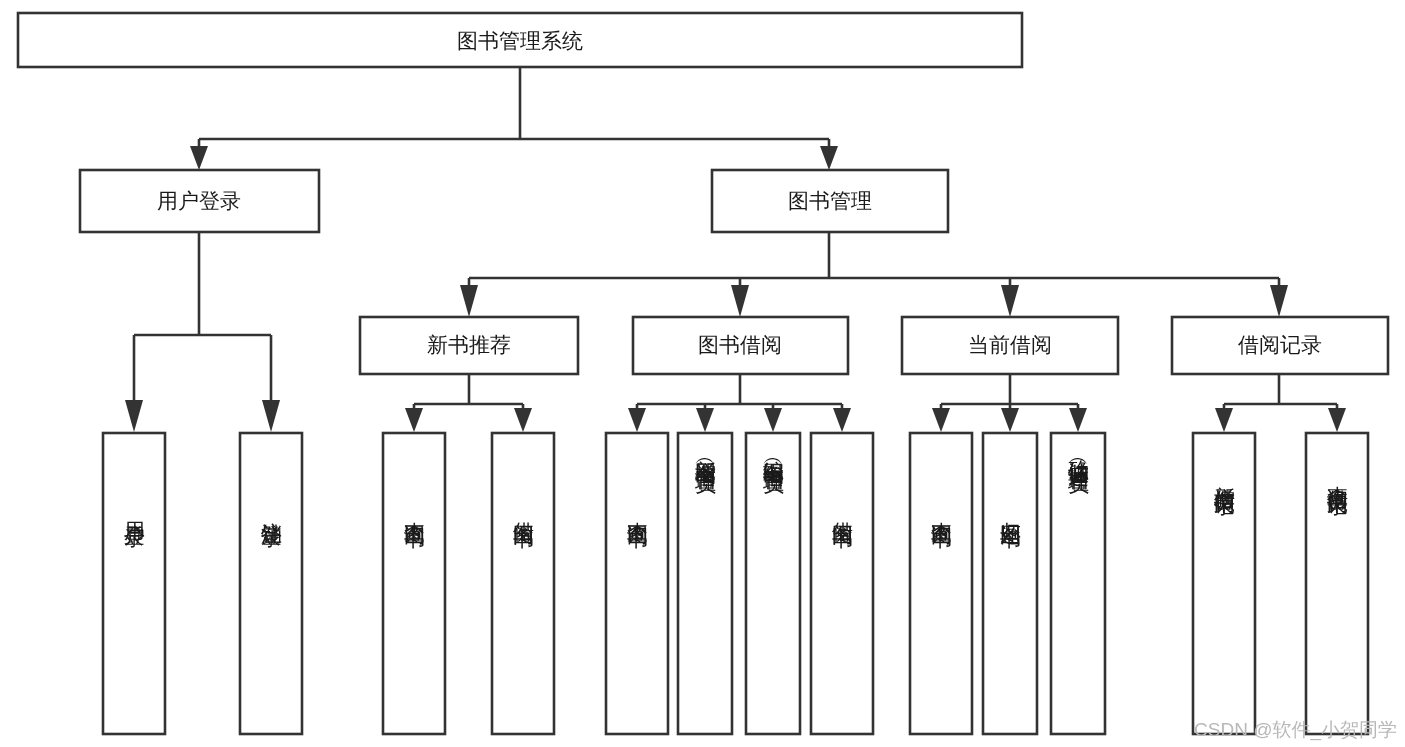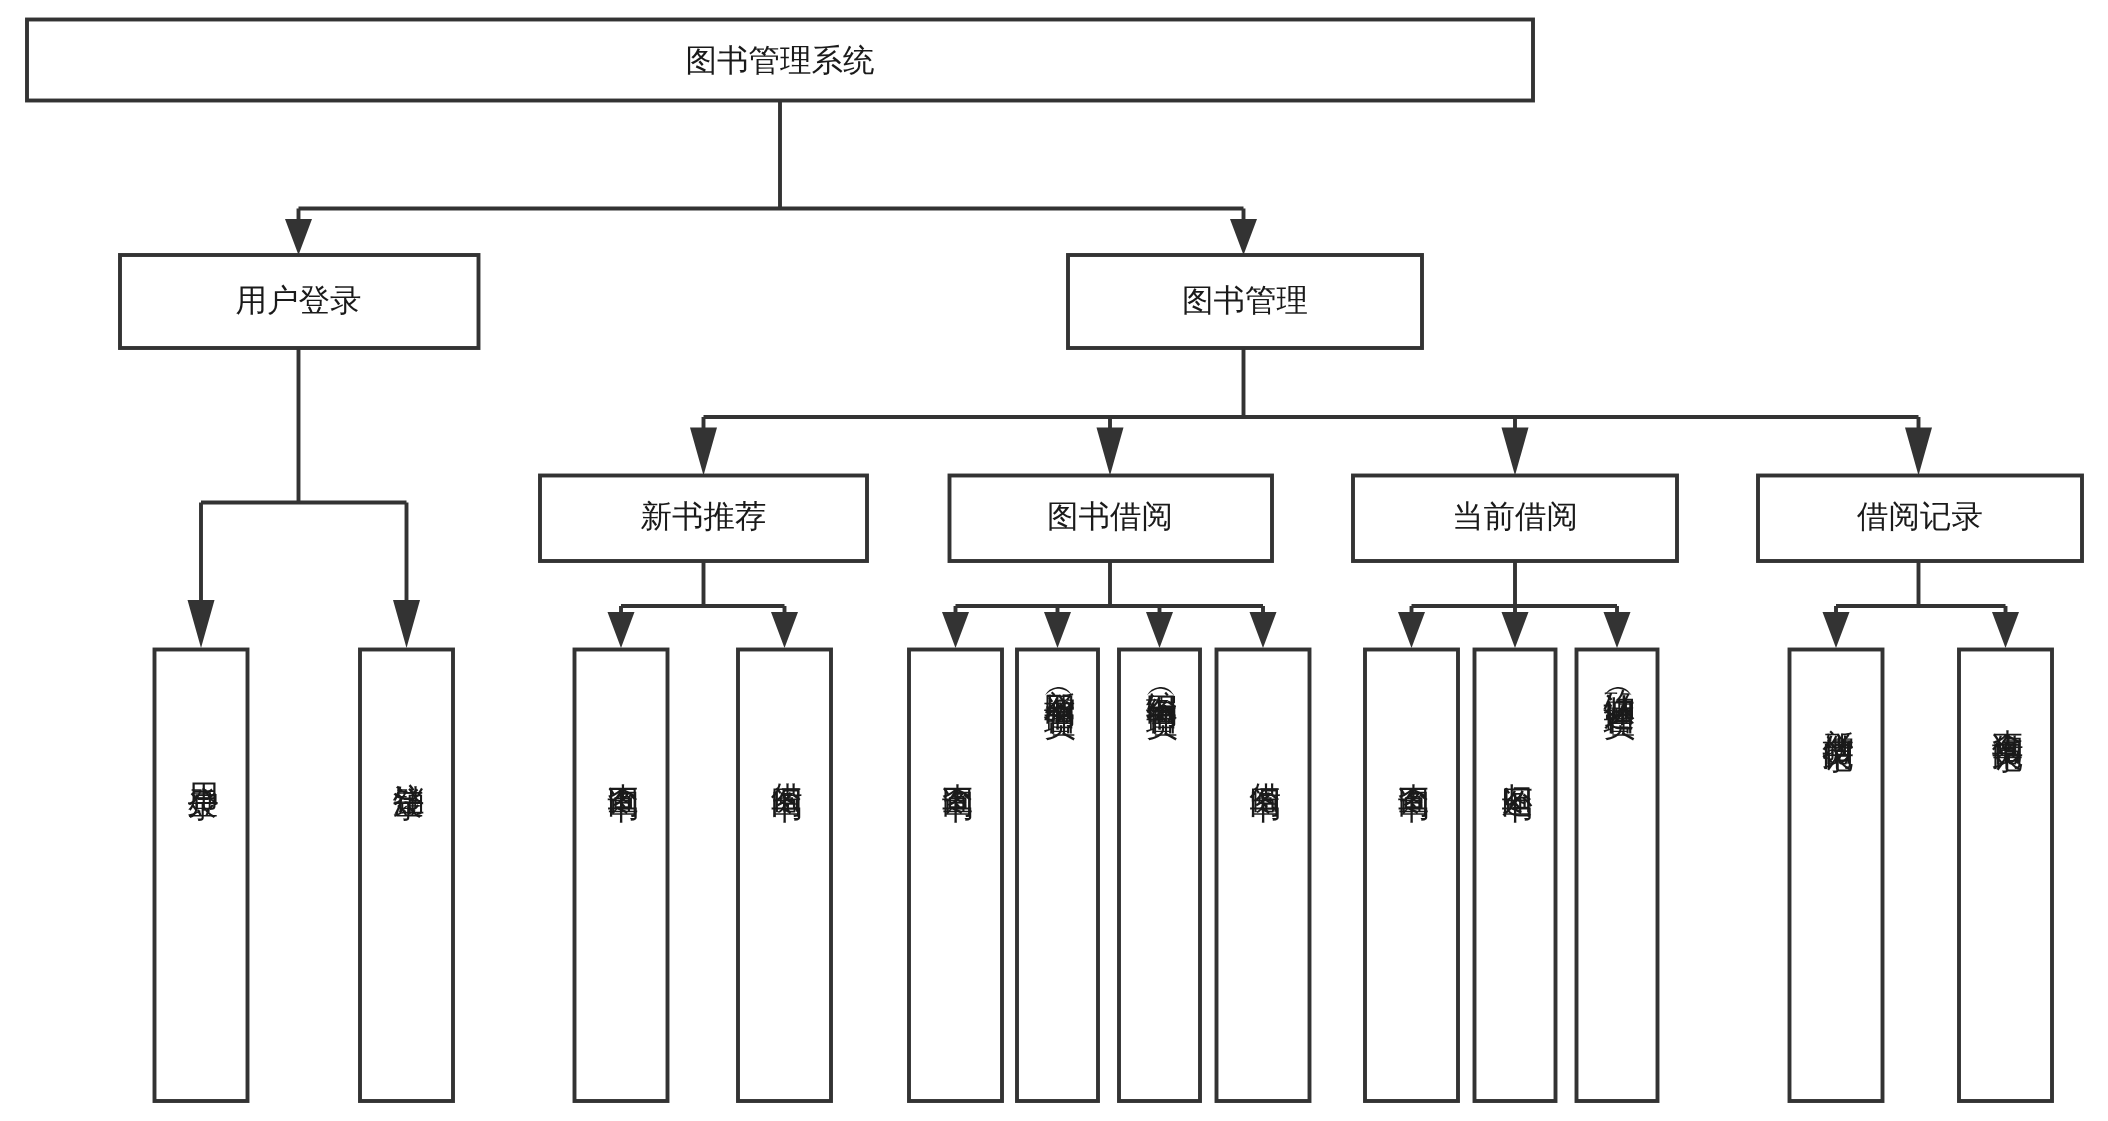--- a/index.html
+++ b/index.html
@@ -226,14 +226,15 @@
     <span class="vlabel-text" style="margin-top:10px;">确认归还（管理员）</span>
   </div>
 
   <div class="vlabel-wrap" style="left:1193px; top:433px; width:62px; height:301px;">
     <span class="vlabel-text" style="margin-top:36px;">新增借阅记录</span>
   </div>
   <div class="vlabel-wrap" style="left:1306px; top:433px; width:62px; height:301px;">
     <span class="vlabel-text" style="margin-top:36px;">查询借阅记录</span>
   </div>
 
+  <div class="watermark">CSDN @软件_小贺同学</div>
 
 </div>
 
 </body></html>

